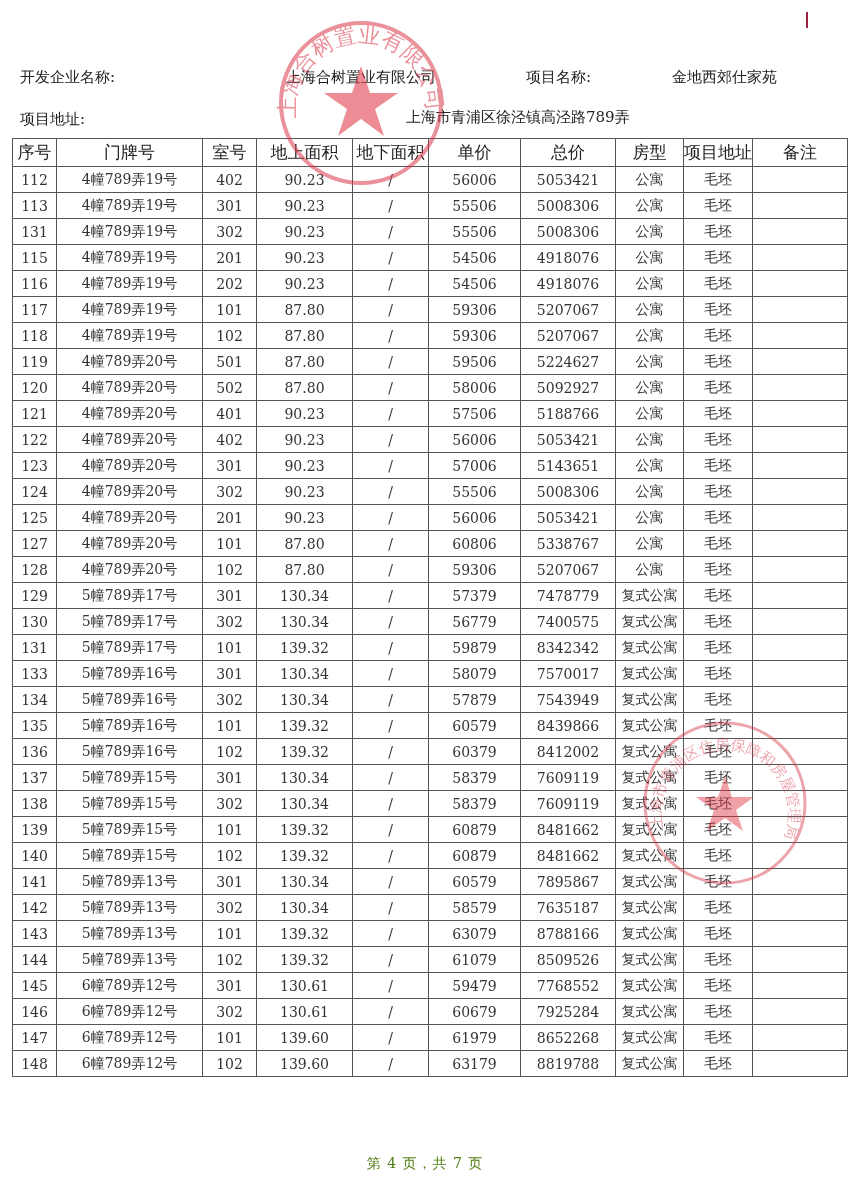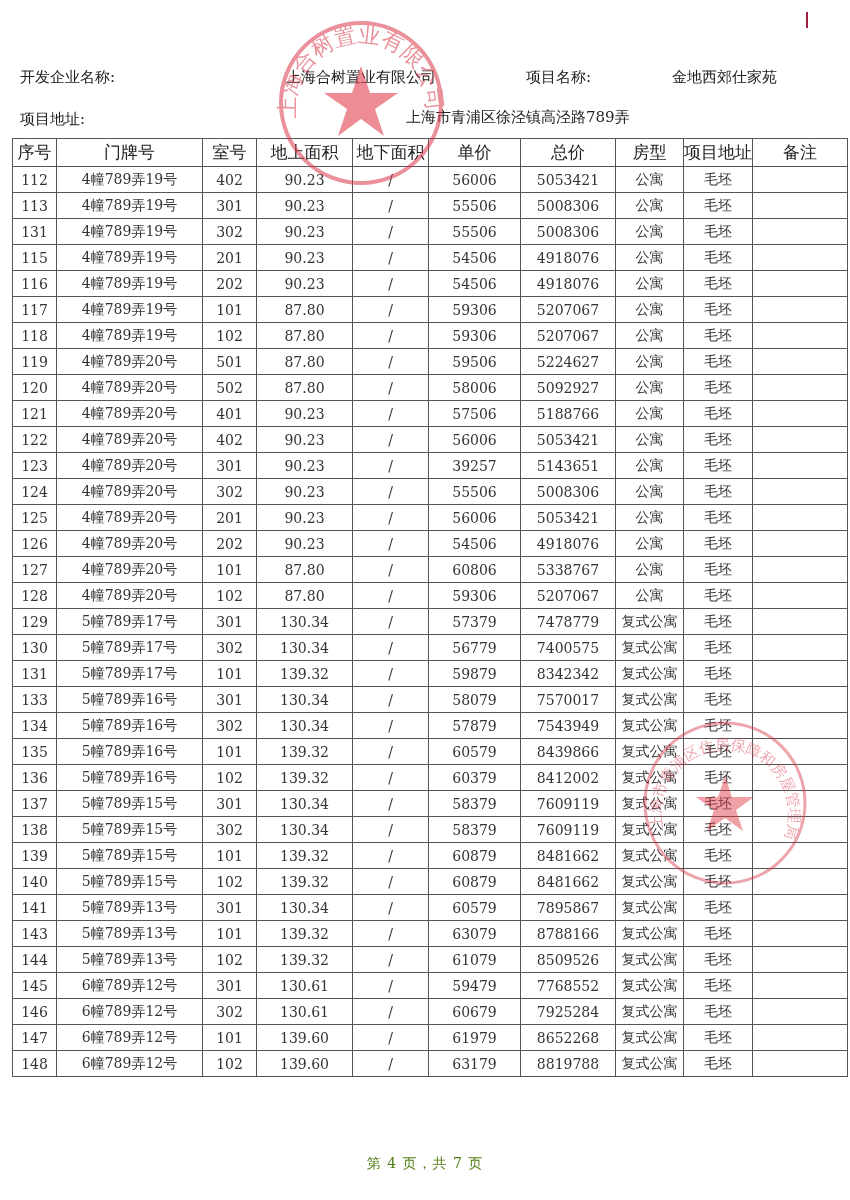--- a/index.html
+++ b/index.html
@@ -193,21 +193,21 @@
         <td>公寓</td>
         <td>毛坯</td>
         <td></td>
       </tr>
       <tr>
         <td>123</td>
         <td>4幢789弄20号</td>
         <td>301</td>
         <td>90.23</td>
         <td>/</td>
-        <td>39257</td>
+        <td>57006</td>
         <td>5143651</td>
         <td>公寓</td>
         <td>毛坯</td>
         <td></td>
       </tr>
       <tr>
         <td>124</td>
         <td>4幢789弄20号</td>
         <td>302</td>
         <td>90.23</td>
@@ -219,32 +219,20 @@
         <td></td>
       </tr>
       <tr>
         <td>125</td>
         <td>4幢789弄20号</td>
         <td>201</td>
         <td>90.23</td>
         <td>/</td>
         <td>56006</td>
         <td>5053421</td>
-        <td>公寓</td>
-        <td>毛坯</td>
-        <td></td>
-      </tr>
-      <tr>
-        <td>126</td>
-        <td>4幢789弄20号</td>
-        <td>202</td>
-        <td>90.23</td>
-        <td>/</td>
-        <td>54506</td>
-        <td>4918076</td>
         <td>公寓</td>
         <td>毛坯</td>
         <td></td>
       </tr>
       <tr>
         <td>127</td>
         <td>4幢789弄20号</td>
         <td>101</td>
         <td>87.80</td>
         <td>/</td>
@@ -399,20 +387,32 @@
         <td></td>
       </tr>
       <tr>
         <td>141</td>
         <td>5幢789弄13号</td>
         <td>301</td>
         <td>130.34</td>
         <td>/</td>
         <td>60579</td>
         <td>7895867</td>
+        <td>复式公寓</td>
+        <td>毛坯</td>
+        <td></td>
+      </tr>
+      <tr>
+        <td>142</td>
+        <td>5幢789弄13号</td>
+        <td>302</td>
+        <td>130.34</td>
+        <td>/</td>
+        <td>58579</td>
+        <td>7635187</td>
         <td>复式公寓</td>
         <td>毛坯</td>
         <td></td>
       </tr>
       <tr>
         <td>143</td>
         <td>5幢789弄13号</td>
         <td>101</td>
         <td>139.32</td>
         <td>/</td>

